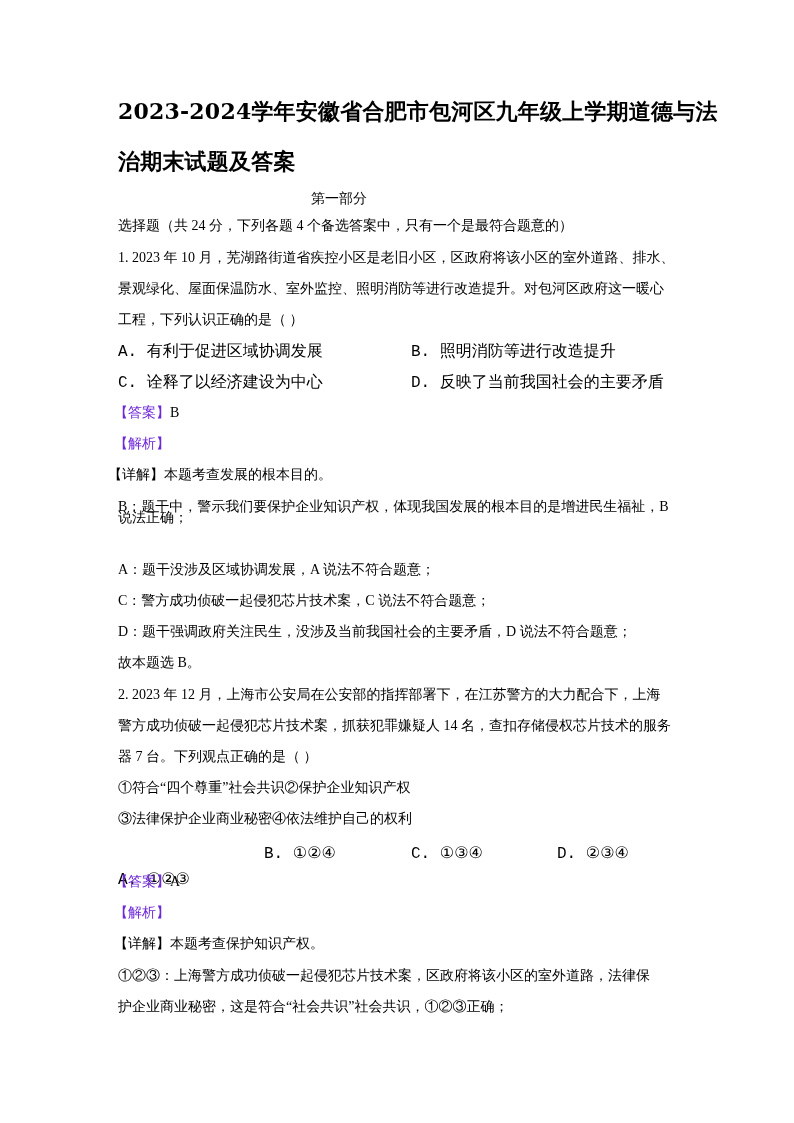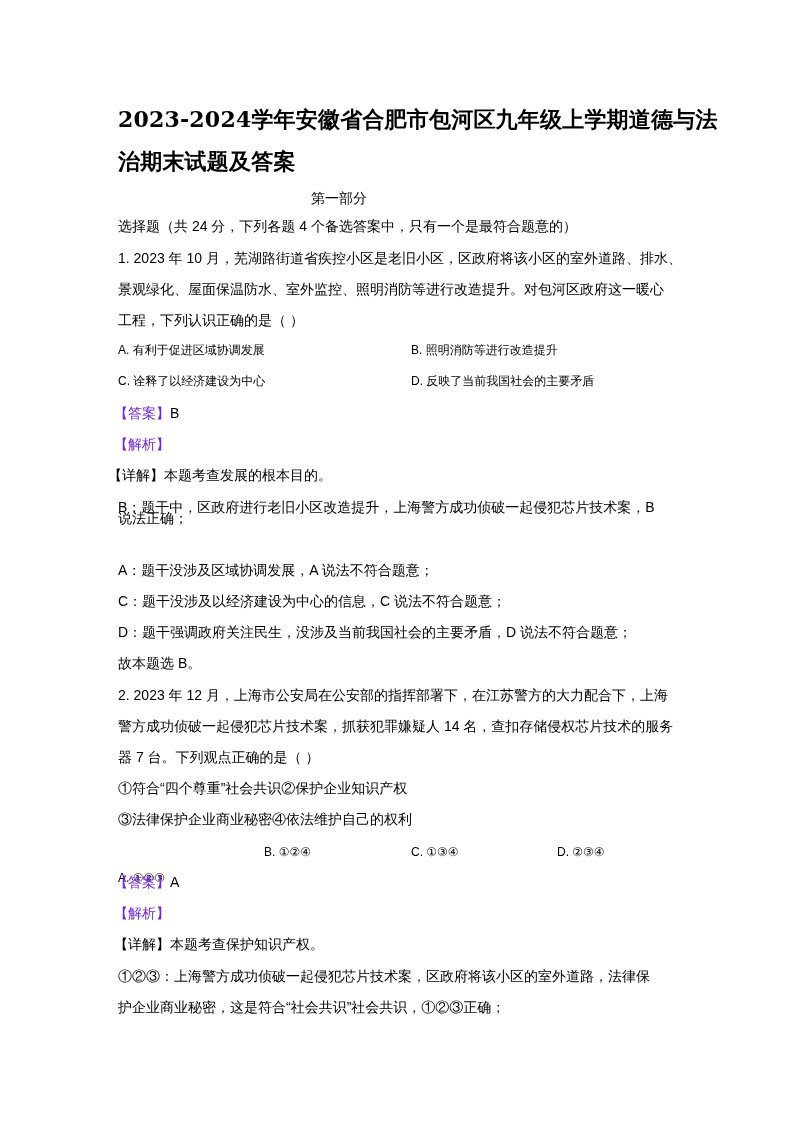--- a/index.html
+++ b/index.html
@@ -1,50 +1,50 @@
 <!DOCTYPE html>
 <html><head>
 <meta charset="utf-8">
 <style>
   html, body { margin: 0; padding: 0; background: #fff; }
   body { width: 794px; height: 1123px; position: relative; overflow: hidden;
          font-family: "DejaVu Serif", "Liberation Serif", serif; color: #000; }
   .title { position: absolute; left: 118px; font-size: 22px; font-weight: bold; line-height: 1; white-space: nowrap; letter-spacing: 0.2px; }
-  .line { position: absolute; left: 118px; font-size: 14px; line-height: 1; white-space: nowrap; font-family: Liberation Sans, sans-serif; }
+  .line { position: absolute; left: 118px; font-size: 14px; line-height: 1; white-space: nowrap; font-family: Liberation Serif, serif; }
   .center { position: absolute; left: 0; width: 678px; text-align: center; font-size: 14px; line-height: 1; font-family: "DejaVu Sans", sans-serif; }
   .blue { color: #6d28d9; }
-  .opt { position: absolute; font-size: 12px; line-height: 1; white-space: nowrap; font-family: Liberation Sans, sans-serif; }
+  .opt { position: absolute; font-size: 16px; line-height: 1; white-space: nowrap; font-family: Liberation Mono, monospace; }
 </style>
 </head>
 <body>
 
 <div>
-  <div class="title" style="top:108px">2023-2024学年安徽省合肥市包河区九年级上学期道德与法</div>
+  <div class="title" style="top:100px">2023-2024学年安徽省合肥市包河区九年级上学期道德与法</div>
   <div class="title" style="top:150px">治期末试题及答案</div>
   <div class="center" style="top:191px">第一部分</div>
   <div class="line" style="top:219px">选择题（共 24 分，下列各题 4 个备选答案中，只有一个是最符合题意的）</div>
 
   <div class="line" style="top:251px">1. 2023 年 10 月，芜湖路街道省疾控小区是老旧小区，区政府将该小区的室外道路、排水、</div>
   <div class="line" style="top:282px">景观绿化、屋面保温防水、室外监控、照明消防等进行改造提升。对包河区政府这一暖心</div>
   <div class="line" style="top:313px">工程，下列认识正确的是（    ）</div>
   <div class="opt" style="top:344px;left:118px">A. 有利于促进区域协调发展</div>
   <div class="opt" style="top:344px;left:411px">B. 照明消防等进行改造提升</div>
   <div class="opt" style="top:375px;left:118px">C. 诠释了以经济建设为中心</div>
   <div class="opt" style="top:375px;left:411px">D. 反映了当前我国社会的主要矛盾</div>
   <div class="line" style="top:406px;left:114px">
     <span class="blue">【答案】</span><span>B</span>
   </div>
   <div class="line blue" style="top:437px;left:114px">【解析】</div>
   <div class="line" style="top:468px;left:108px">
     <span>【详解】</span><span>本题考查发展的根本目的。</span>
   </div>
-  <div class="line" style="top:500px">B：题干中，区政府进行老旧小区改造提升，上海警方成功侦破一起侵犯芯片技术案，B</div>
+  <div class="line" style="top:500px">B：题干中，警示我们要保护企业知识产权，体现我国发展的根本目的是增进民生福祉，B</div>
   <div class="line" style="top:511px">说法正确；</div>
   <div class="line" style="top:563px">A：题干没涉及区域协调发展，A 说法不符合题意；</div>
-  <div class="line" style="top:594px">C：题干没涉及以经济建设为中心的信息，C 说法不符合题意；</div>
+  <div class="line" style="top:594px">C：警方成功侦破一起侵犯芯片技术案，C 说法不符合题意；</div>
   <div class="line" style="top:625px">D：题干强调政府关注民生，没涉及当前我国社会的主要矛盾，D 说法不符合题意；</div>
   <div class="line" style="top:656px">故本题选 B。</div>
 
   <div class="line" style="top:688px">2. 2023 年 12 月，上海市公安局在公安部的指挥部署下，在江苏警方的大力配合下，上海</div>
   <div class="line" style="top:719px">警方成功侦破一起侵犯芯片技术案，抓获犯罪嫌疑人 14 名，查扣存储侵权芯片技术的服务</div>
   <div class="line" style="top:750px">器 7 台。下列观点正确的是（    ）</div>
   <div class="line" style="top:781px">①符合“四个尊重”社会共识②保护企业知识产权</div>
   <div class="line" style="top:812px">③法律保护企业商业秘密④依法维护自己的权利</div>
   <div class="opt" style="top:872px;left:118px">A. ①②③</div>
   <div class="opt" style="top:846px;left:264px">B. ①②④</div>

